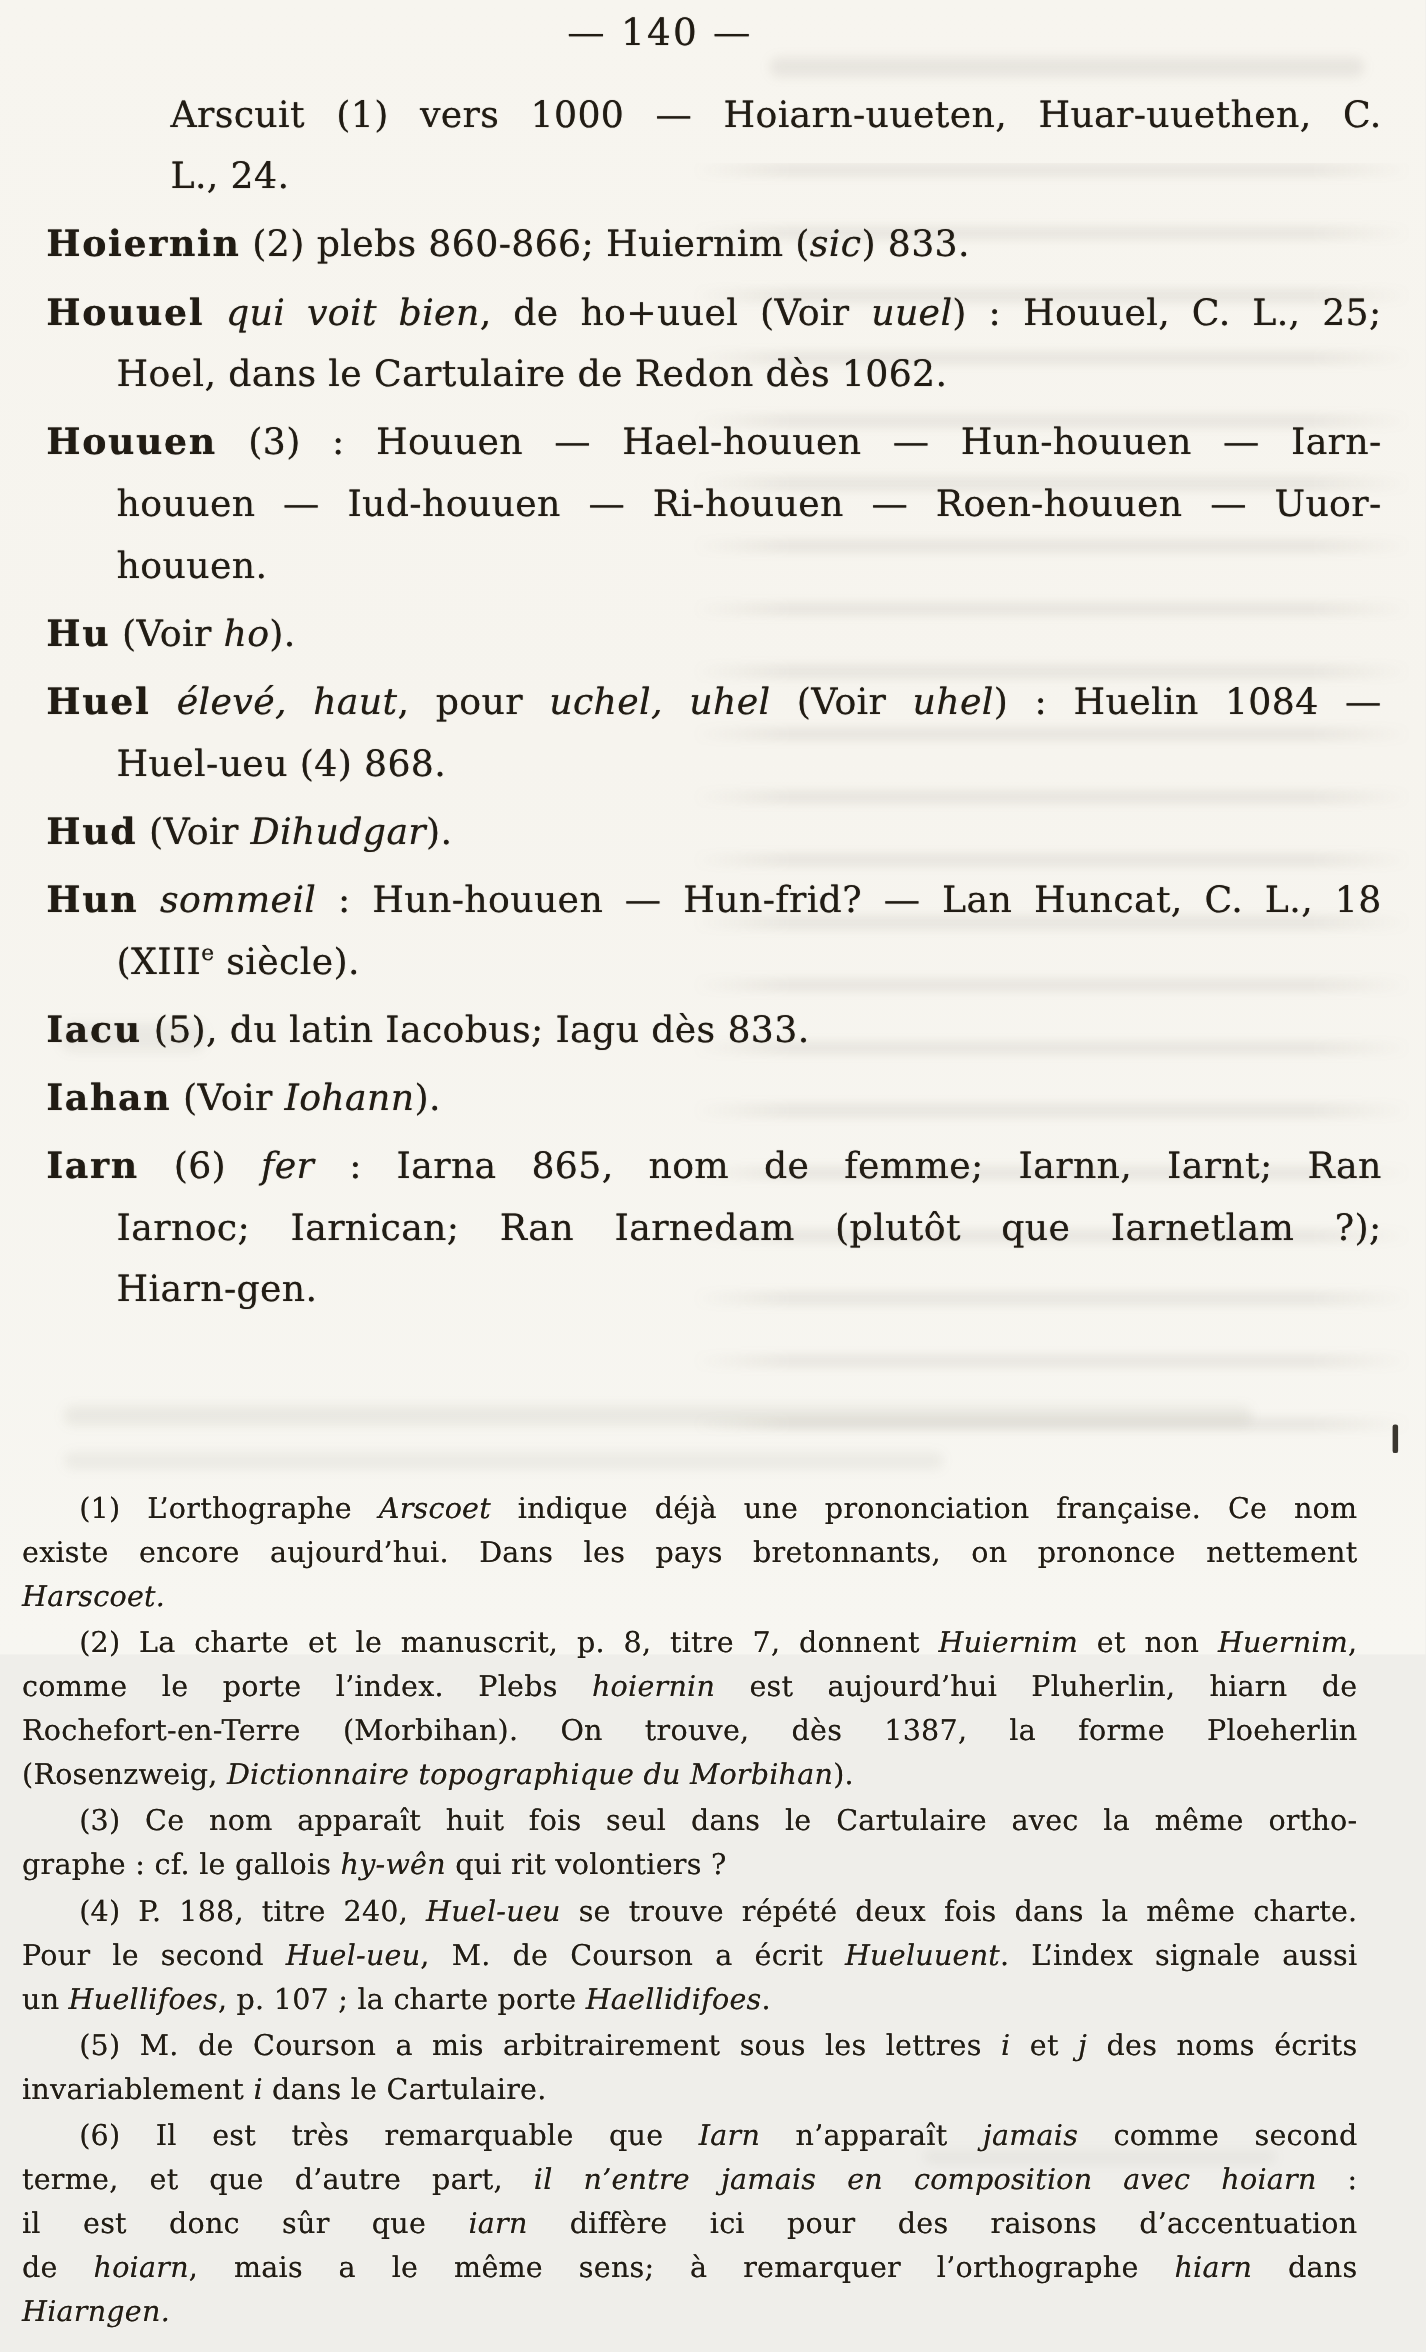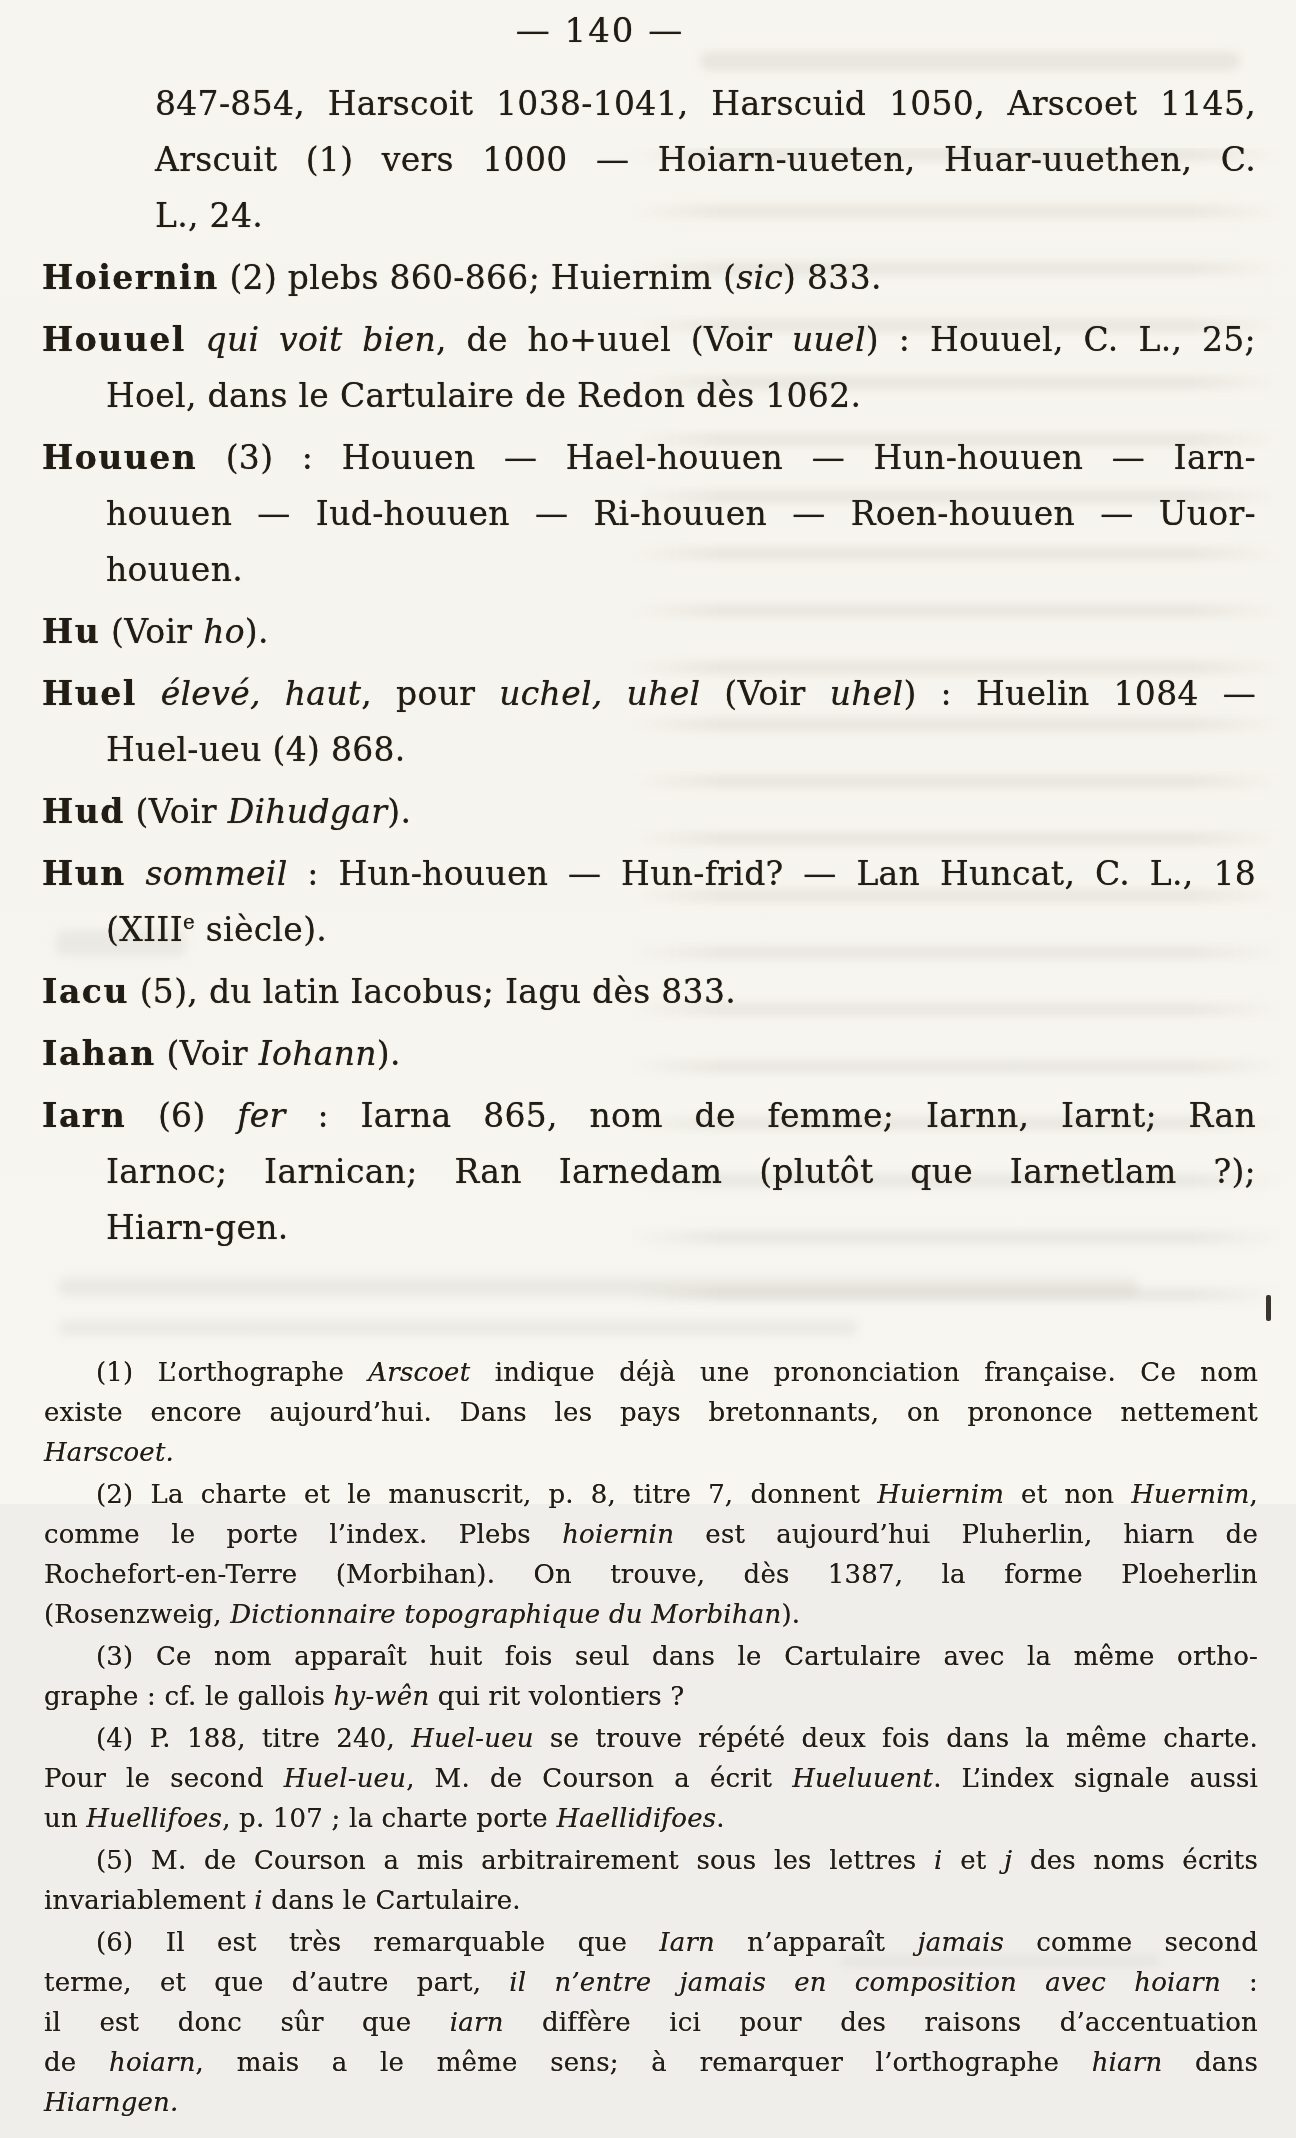--- a/index.html
+++ b/index.html
@@ -21,21 +21,21 @@
   }
   
   .main-text{
     position:absolute;left:42px;top:76px;width:1214px;
     font-size:33px;line-height:56px;letter-spacing:.3px;
     text-shadow:0 0 .7px rgba(25,20,12,.75);
   }
   .main-text .para{margin:0 0 6px 0;}
   
   .footnotes{
-    position:absolute;left:44px;top:1352px;width:1214px;
+    position:absolute;left:20px;top:1352px;width:1214px;
     font-size:26px;line-height:40px;letter-spacing:.2px;
     text-shadow:0 0 .6px rgba(25,20,12,.7);
   }
   .footnotes .para{margin:0 0 2px 0;}
   
   .tline{text-align:justify;}
   .tline.just{text-align-last:justify;}
   .tline.left{text-align:left;text-align-last:left;}
   .ind-head{padding-left:0;}
   .ind-cont{padding-left:64px;}
@@ -76,21 +76,20 @@
   <div class="ghost-blob blob-b"></div>
   <div class="ghost-blob blob-c"></div>
   <div class="ghost-blob blob-d"></div>
   <div class="ghost-blob blob-e"></div>
   <div class="edge-tick"></div>
 
   <div class="page-number">— 140 —</div>
 
   <div class="main-text" id="main-text">
       <div class="para">
-        <div class="tline just ind-deep"><span>847-854, Harscoit 1038-1041, Harscuid 1050, Arscoet 1145,</span></div>
         <div class="tline just ind-deep"><span>Arscuit (1) vers 1000 — Hoiarn-uueten, Huar-uuethen, C.</span></div>
         <div class="tline left ind-deep"><span>L., 24.</span></div>
       </div>
       <div class="para">
         <div class="tline left ind-head"><span class="bold">Hoiernin</span><span> (2) plebs 860-866; Huiernim (</span><span class="ital">sic</span><span>) 833.</span></div>
       </div>
       <div class="para">
         <div class="tline just ind-head"><span class="bold">Houuel</span><span> </span><span class="ital">qui voit bien</span><span>, de ho+uuel (Voir </span><span class="ital">uuel</span><span>) : Houuel, C. L., 25;</span></div>
         <div class="tline left ind-cont"><span>Hoel, dans le Cartulaire de Redon dès 1062.</span></div>
       </div>

